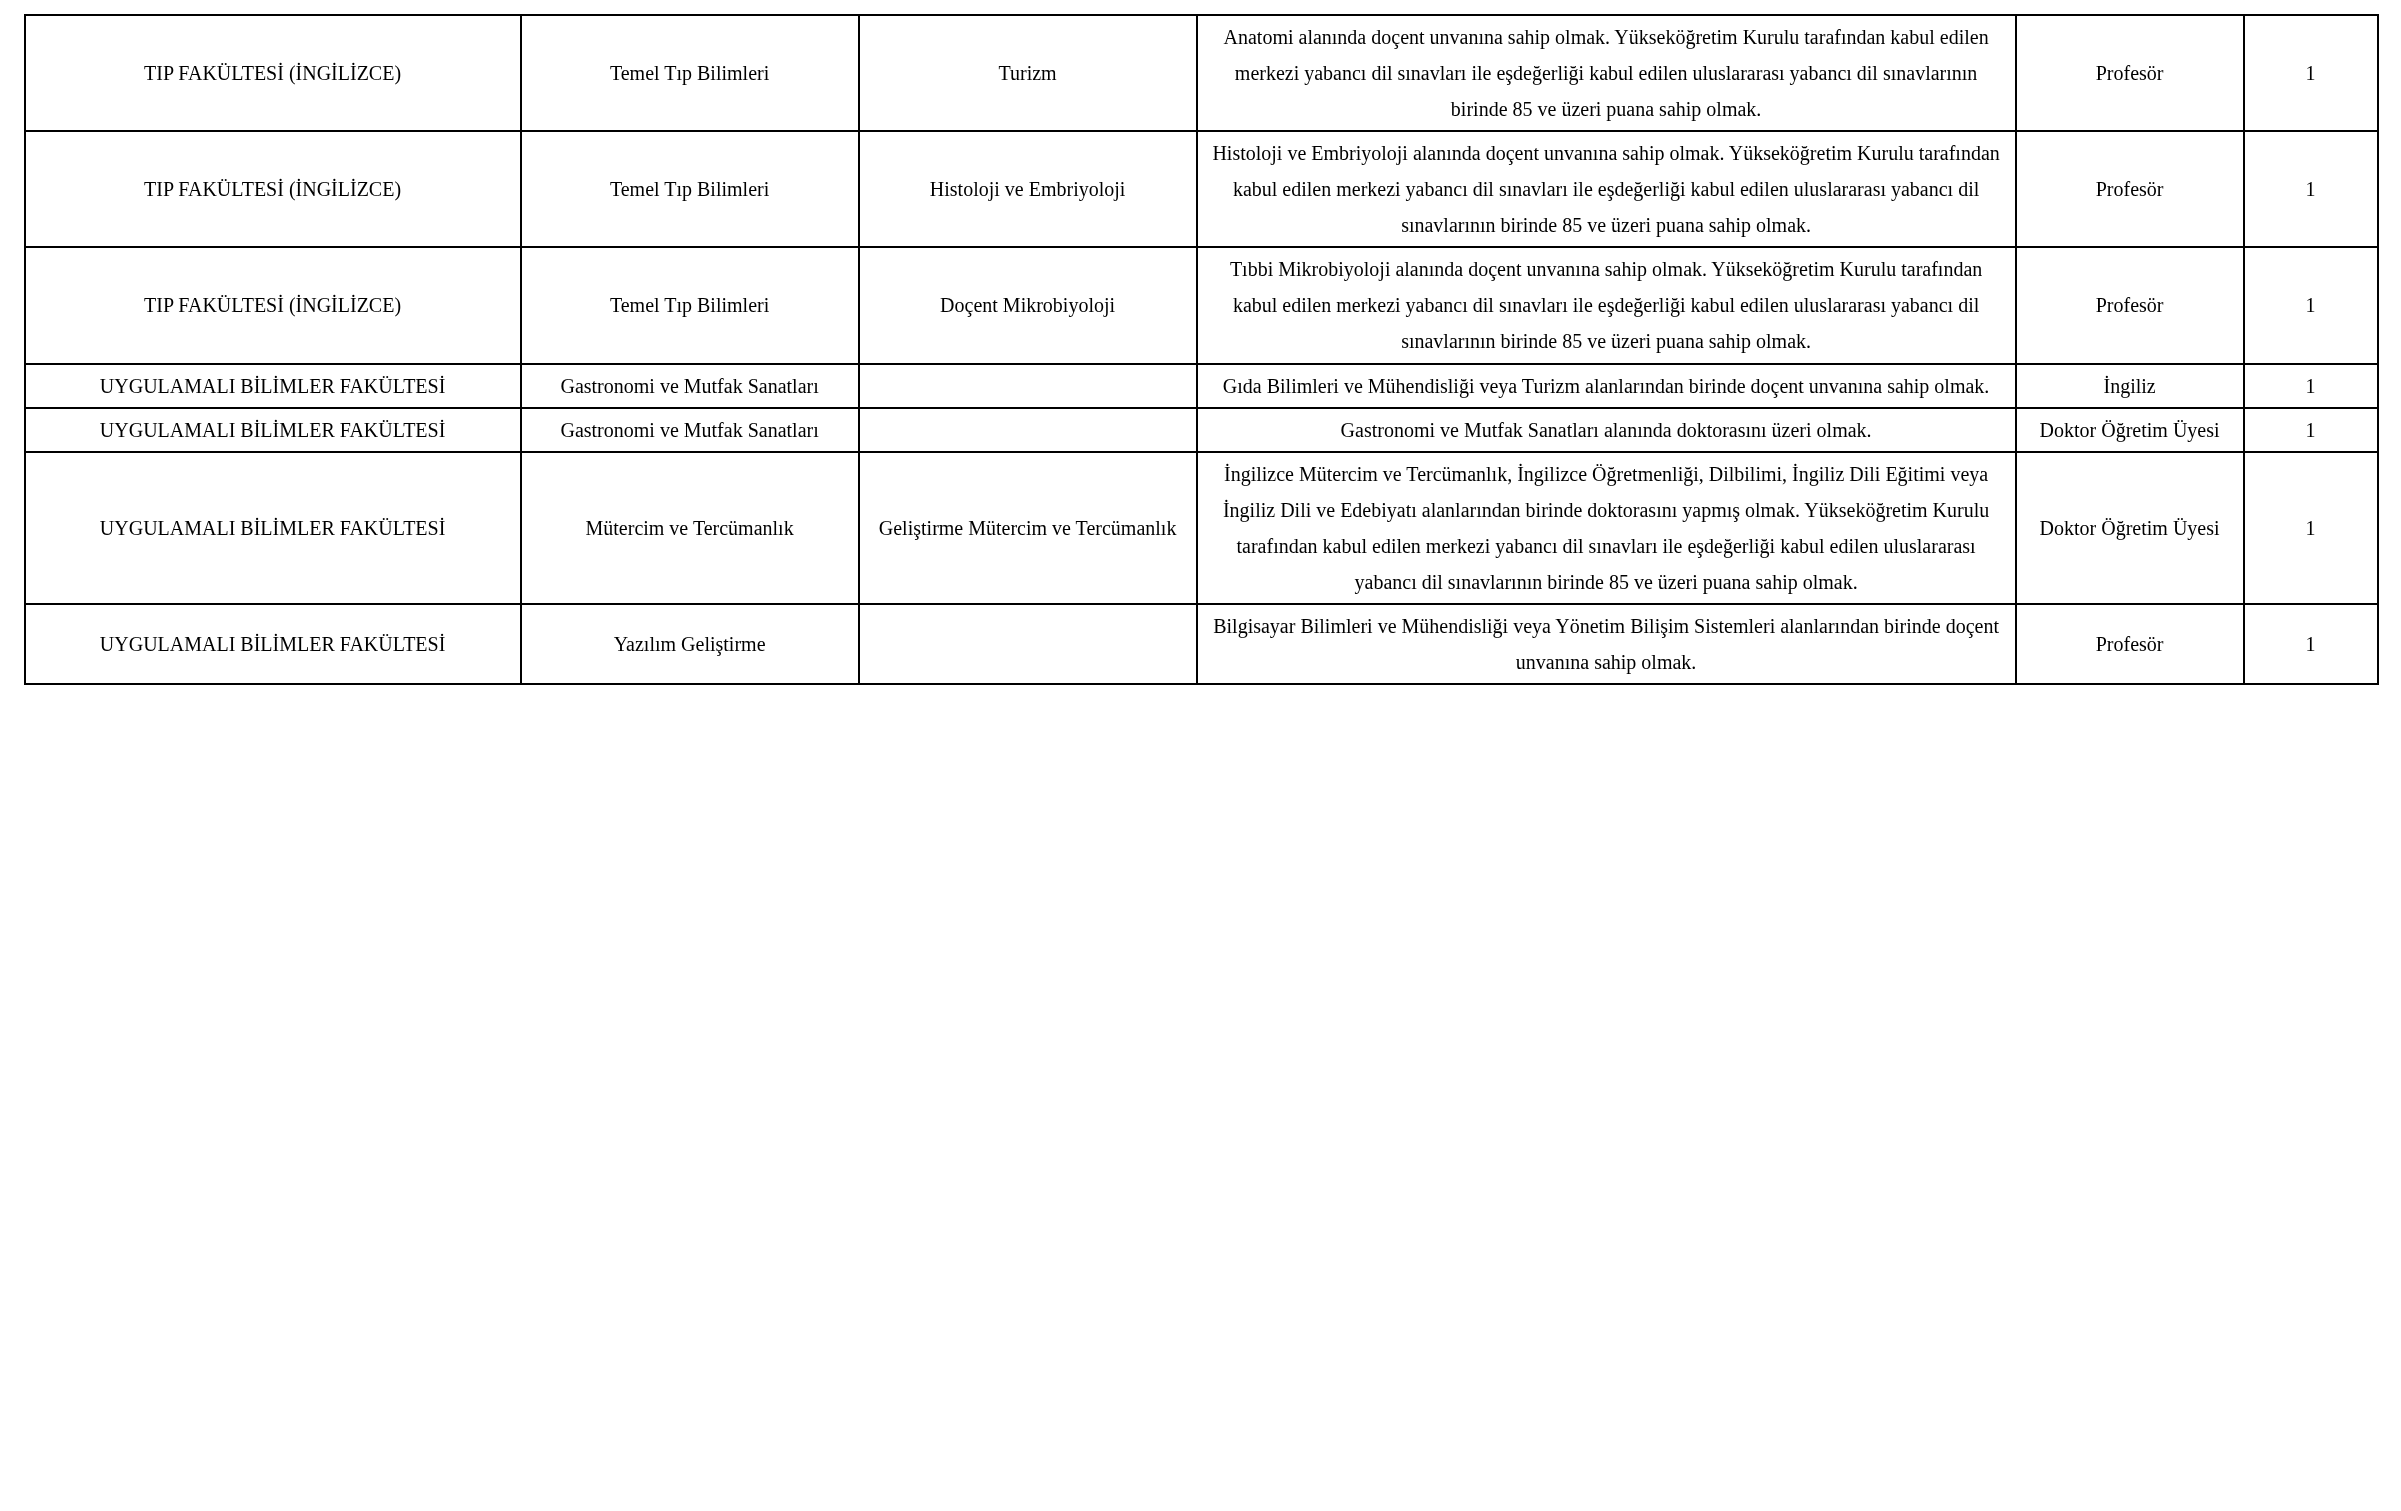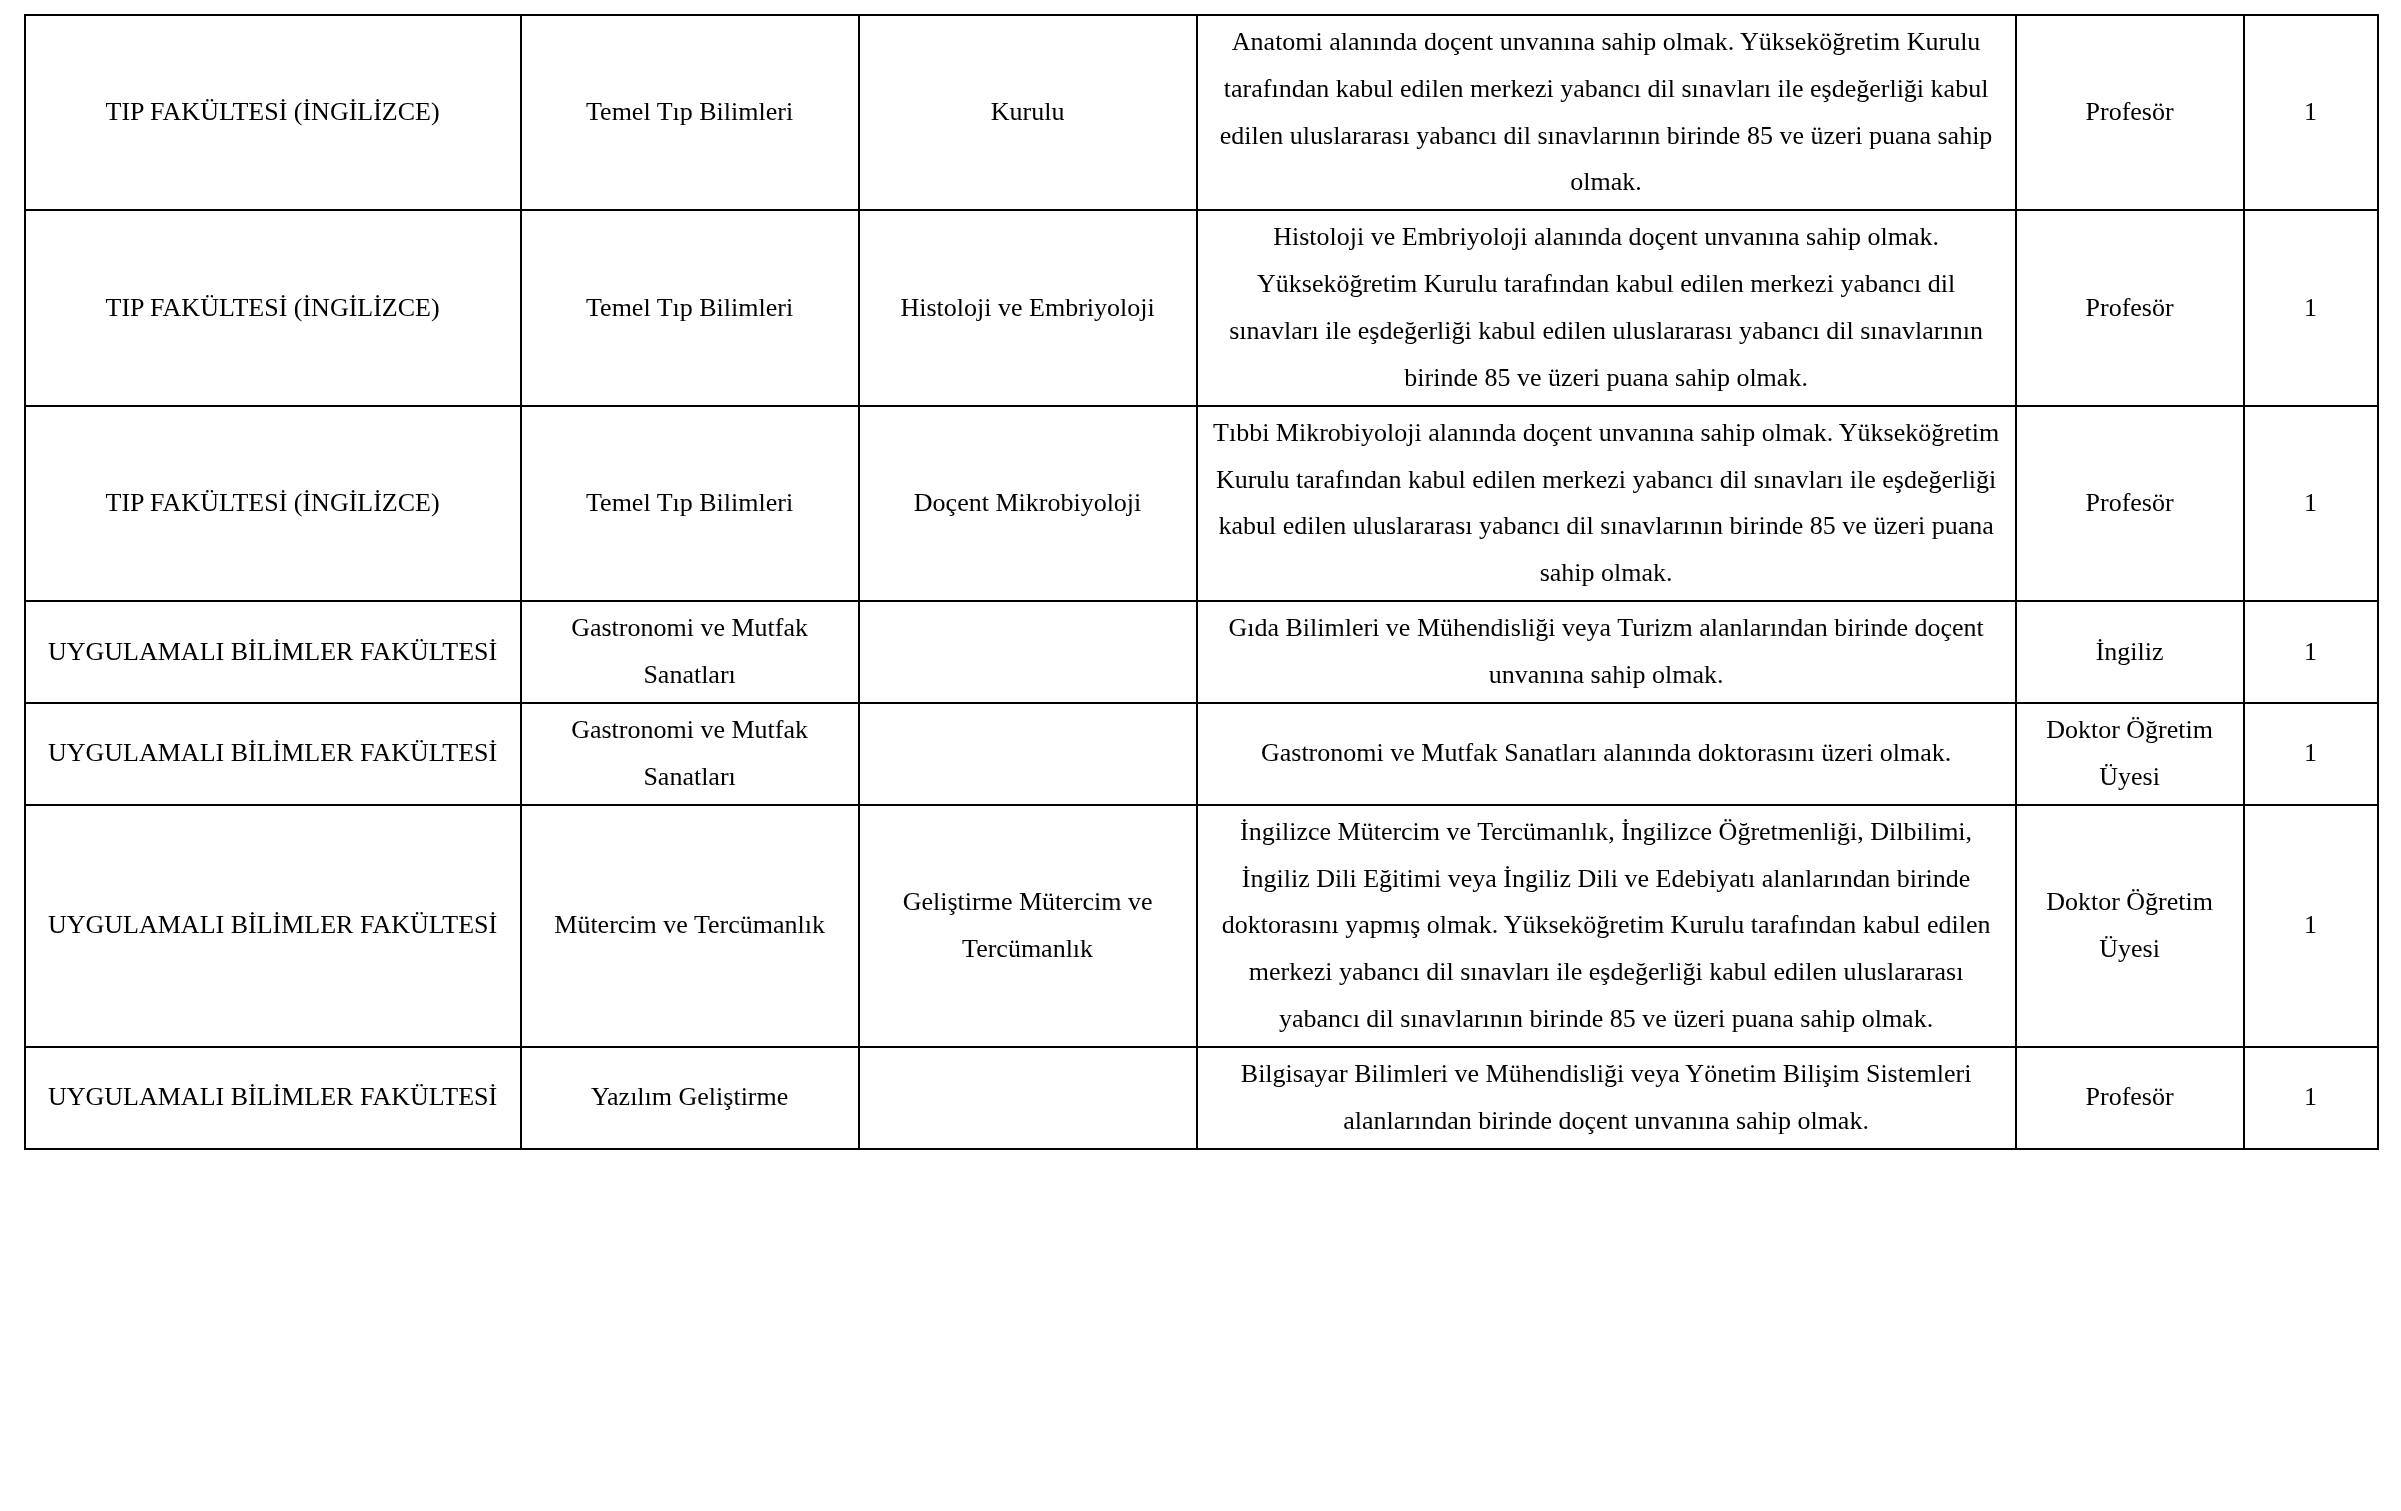--- a/index.html
+++ b/index.html
@@ -20,21 +20,21 @@
     box-sizing: border-box;
     padding: 14px 23.6px;
   }
   table.vacancy-table {
     border-collapse: collapse;
     table-layout: fixed;
     width: 2354px;
   }
   table.vacancy-table td {
     border: 2.4px solid #000000;
-    font-size: 26px;
+    font-size: 20px;
     line-height: 1.8;
     padding: 3.1px 14px;
     vertical-align: middle;
     text-align: center;
     overflow: hidden;
     word-wrap: break-word;
   }
   
   col.col-faculty     { width: 496px; }
   col.col-department  { width: 338px; }
@@ -62,21 +62,21 @@
       <col class="col-department">
       <col class="col-program">
       <col class="col-requirement">
       <col class="col-title">
       <col class="col-count">
     </colgroup>
     <tbody>
       <tr>
         <td class="cell-faculty">TIP FAKÜLTESİ (İNGİLİZCE)</td>
         <td class="cell-department">Temel Tıp Bilimleri</td>
-        <td class="cell-program">Kurulu</td>
+        <td class="cell-program">Turizm</td>
         <td class="cell-requirement">Anatomi alanında doçent unvanına sahip olmak. Yükseköğretim Kurulu tarafından kabul edilen merkezi yabancı dil sınavları ile eşdeğerliği kabul edilen uluslararası yabancı dil sınavlarının birinde 85 ve üzeri puana sahip olmak.</td>
         <td class="cell-title">Profesör</td>
         <td class="cell-count">1</td>
       </tr>
       <tr>
         <td class="cell-faculty">TIP FAKÜLTESİ (İNGİLİZCE)</td>
         <td class="cell-department">Temel Tıp Bilimleri</td>
         <td class="cell-program">Histoloji ve Embriyoloji</td>
         <td class="cell-requirement">Histoloji ve Embriyoloji alanında doçent unvanına sahip olmak. Yükseköğretim Kurulu tarafından kabul edilen merkezi yabancı dil sınavları ile eşdeğerliği kabul edilen uluslararası yabancı dil sınavlarının birinde 85 ve üzeri puana sahip olmak.</td>
         <td class="cell-title">Profesör</td>

